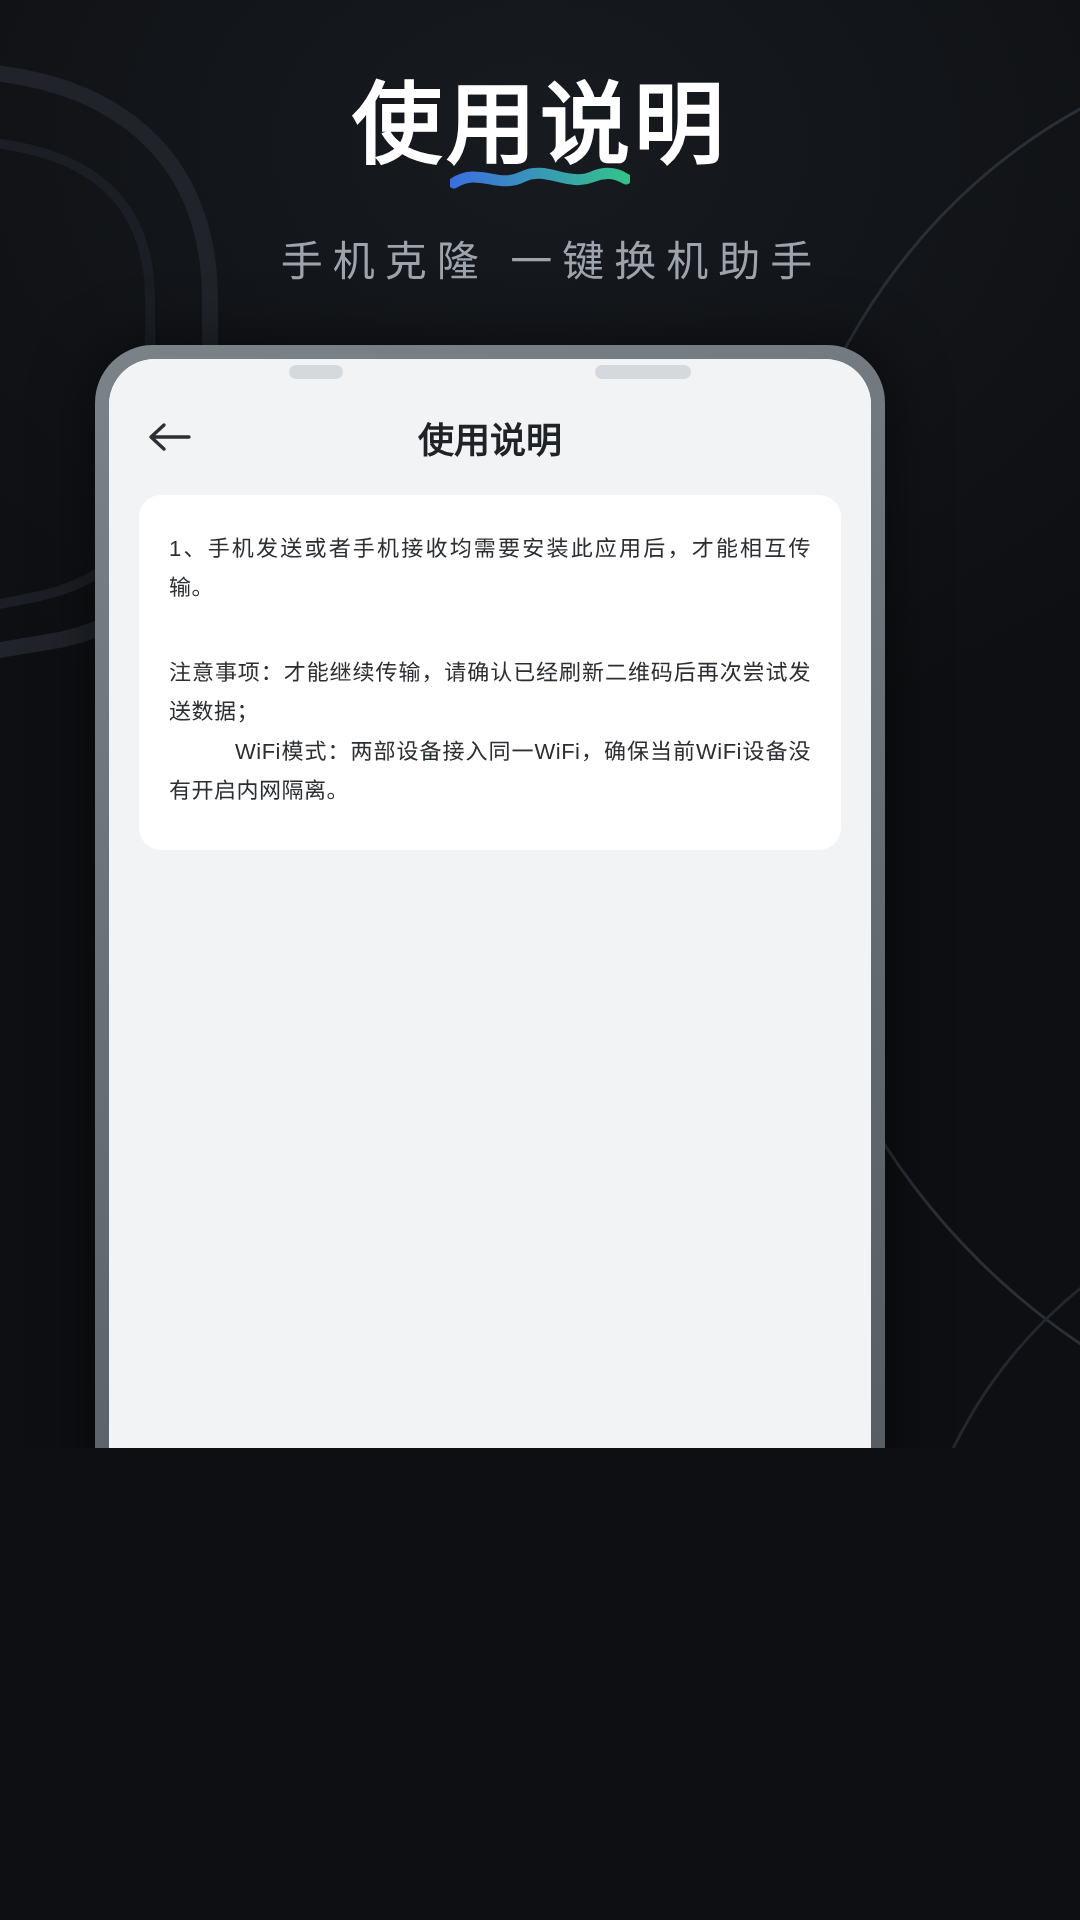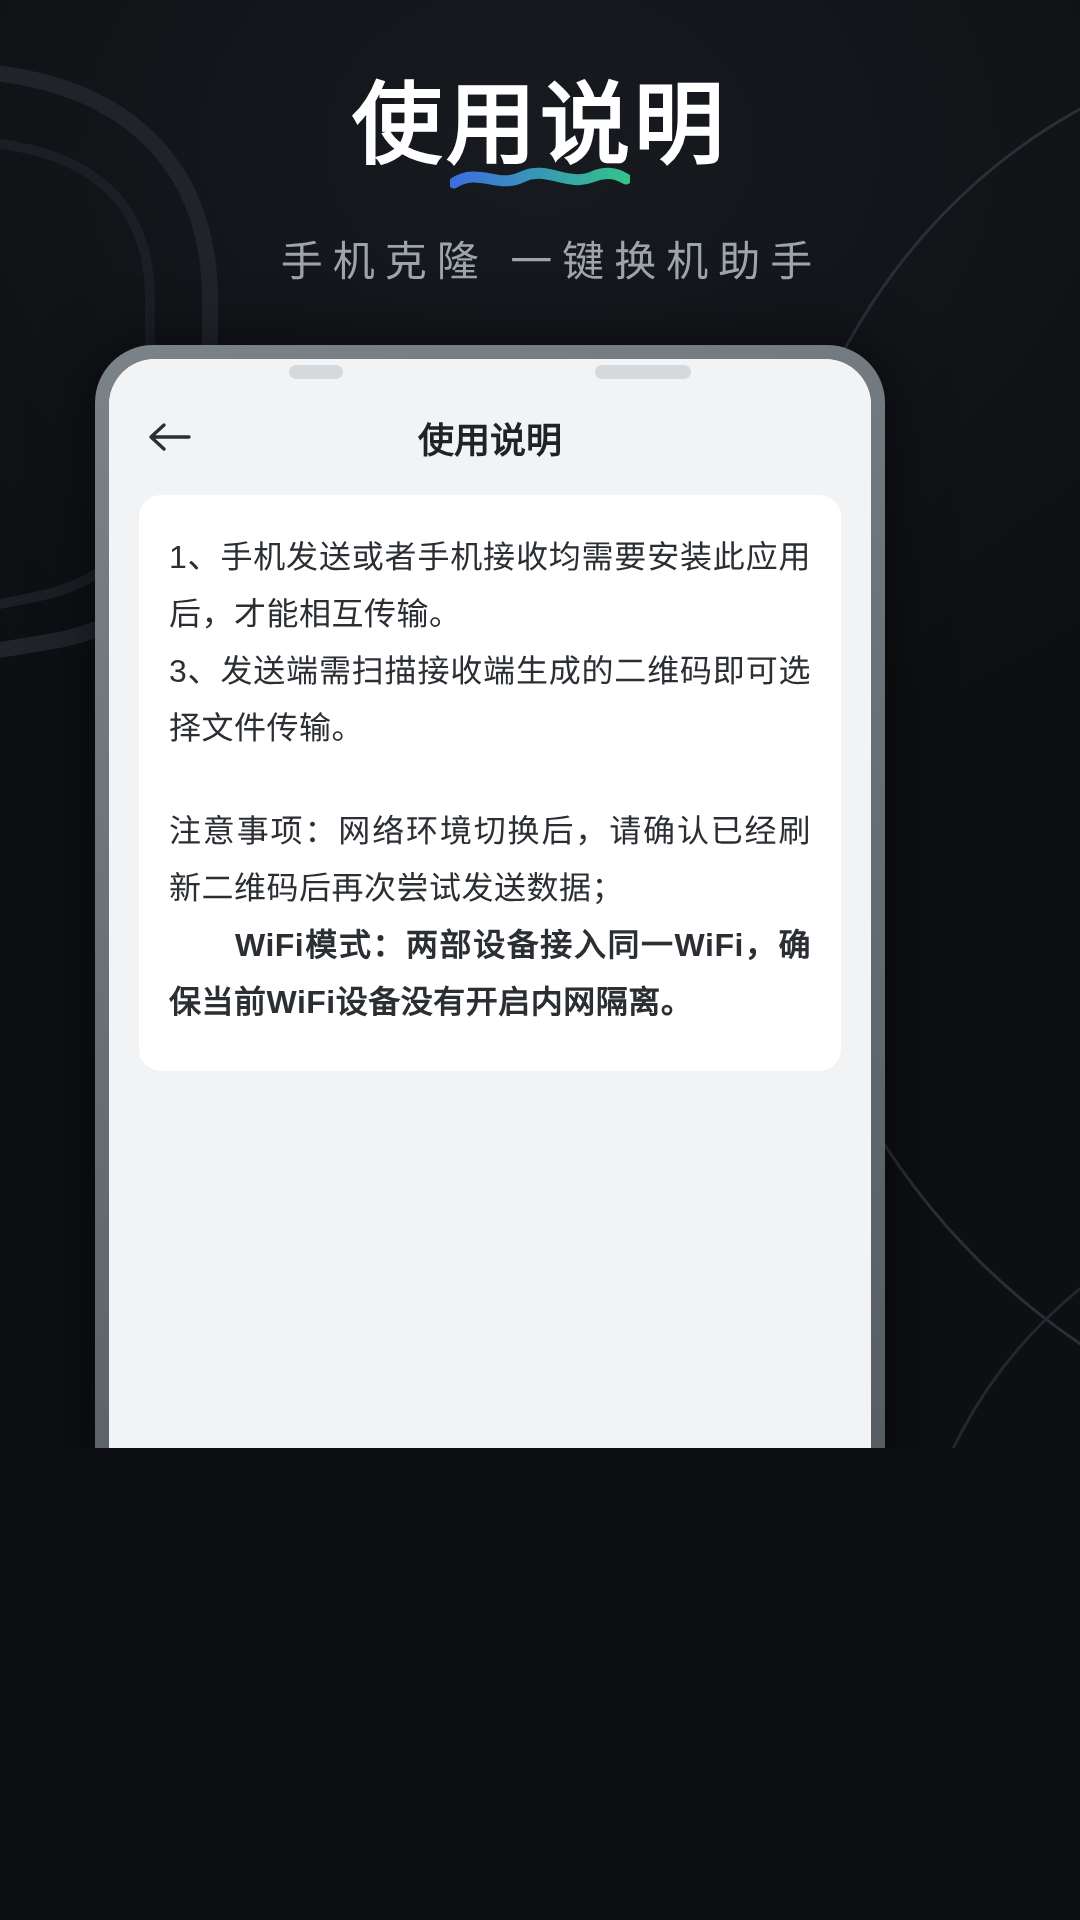--- a/index.html
+++ b/index.html
@@ -108,28 +108,28 @@
   }
 
   
   .card {
     margin:12px 30px 0 30px;
     background:#ffffff;
     border-radius:22px;
     padding:34px 30px 40px 30px;
   }
   .card p {
-    font-size:32px;
+    font-size:22px;
     line-height:1.78;
     color:#2b2f33;
     text-align:justify;
     letter-spacing:.5px;
   }
   .card p.gap-before { margin-top:46px; }
-  .card p.indented { text-indent:66px;font-weight:bold; }
+  .card p.indented { text-indent:66px; }
 
   
   .a11y-pill {
     position:absolute;
     right:-6px; bottom:300px;
     width:128px; height:86px;
     background:#ffffff;
     border-radius:43px 0 0 43px;
     box-shadow:0 6px 18px rgba(0,0,0,.14);
     display:flex; align-items:center; justify-content:center;
@@ -180,22 +180,21 @@
         <div class="back-arrow">
           <svg width="44" height="34" viewBox="0 0 44 34" fill="none">
             <path d="M42 17 H5 M17 5 L4 17 L17 29" stroke="#2b2f33" stroke-width="3.4" stroke-linecap="round" stroke-linejoin="round"></path>
           </svg>
         </div>
         <div class="appbar-title">使用说明</div>
       </div>
 
       <div class="card">
         <p>1、手机发送或者手机接收均需要安装此应用后，才能相互传输。</p>
-        <p>3、发送端需扫描接收端生成的二维码即可选择文件传输。</p>
-        <p class="gap-before">注意事项：网络环境切换后，请确认已经刷新二维码后再次尝试发送数据；</p>
+        <p class="gap-before">注意事项：才能继续传输，请确认已经刷新二维码后再次尝试发送数据；</p>
         <p class="indented">WiFi模式：两部设备接入同一WiFi，确保当前WiFi设备没有开启内网隔离。</p>
       </div>
 
       <div class="a11y-pill">
         <div class="a11y-circle">
           <svg width="36" height="40" viewBox="0 0 36 40" fill="none">
             <circle cx="18" cy="6" r="4.4" fill="#ffffff"></circle>
             <path d="M5 14 H31 M18 14 V25 M18 25 L11 37 M18 25 L25 37" stroke="#ffffff" stroke-width="3.2" stroke-linecap="round"></path>
           </svg>
         </div>

